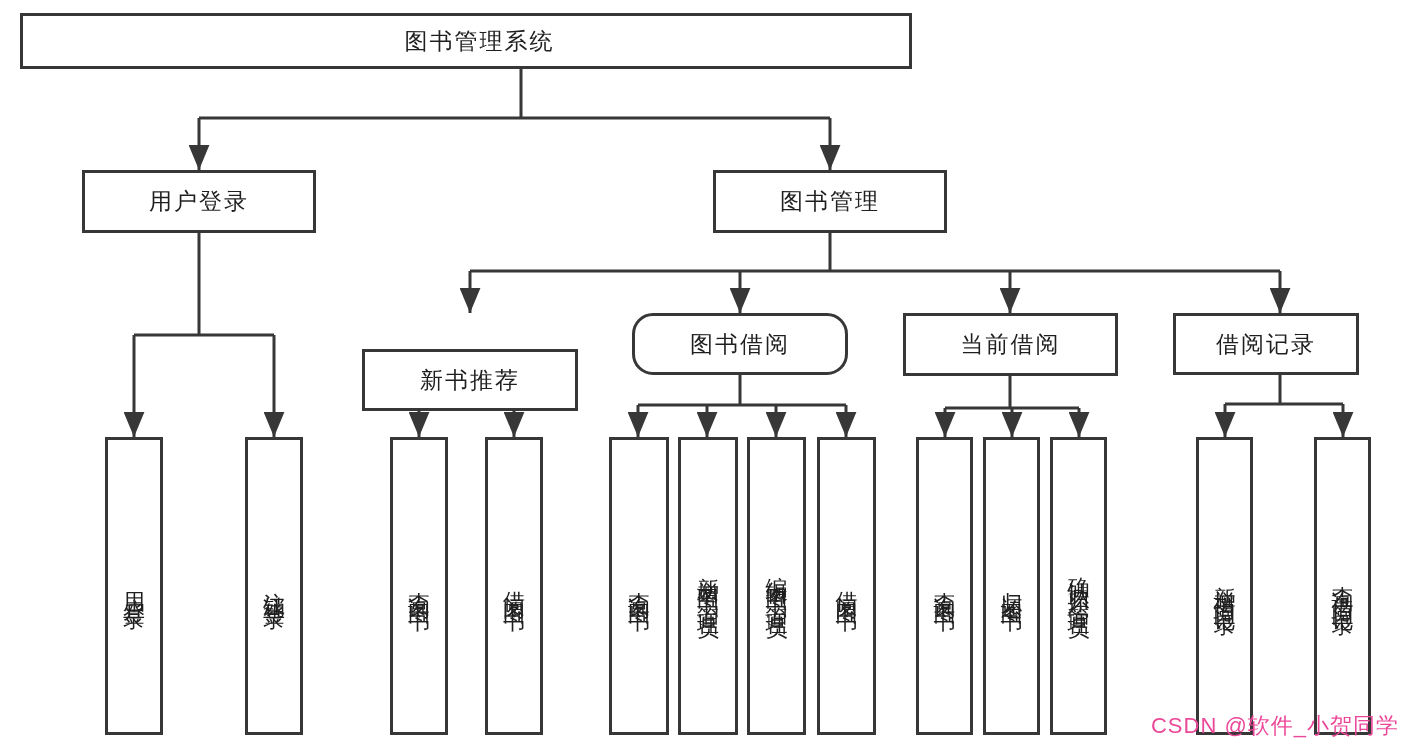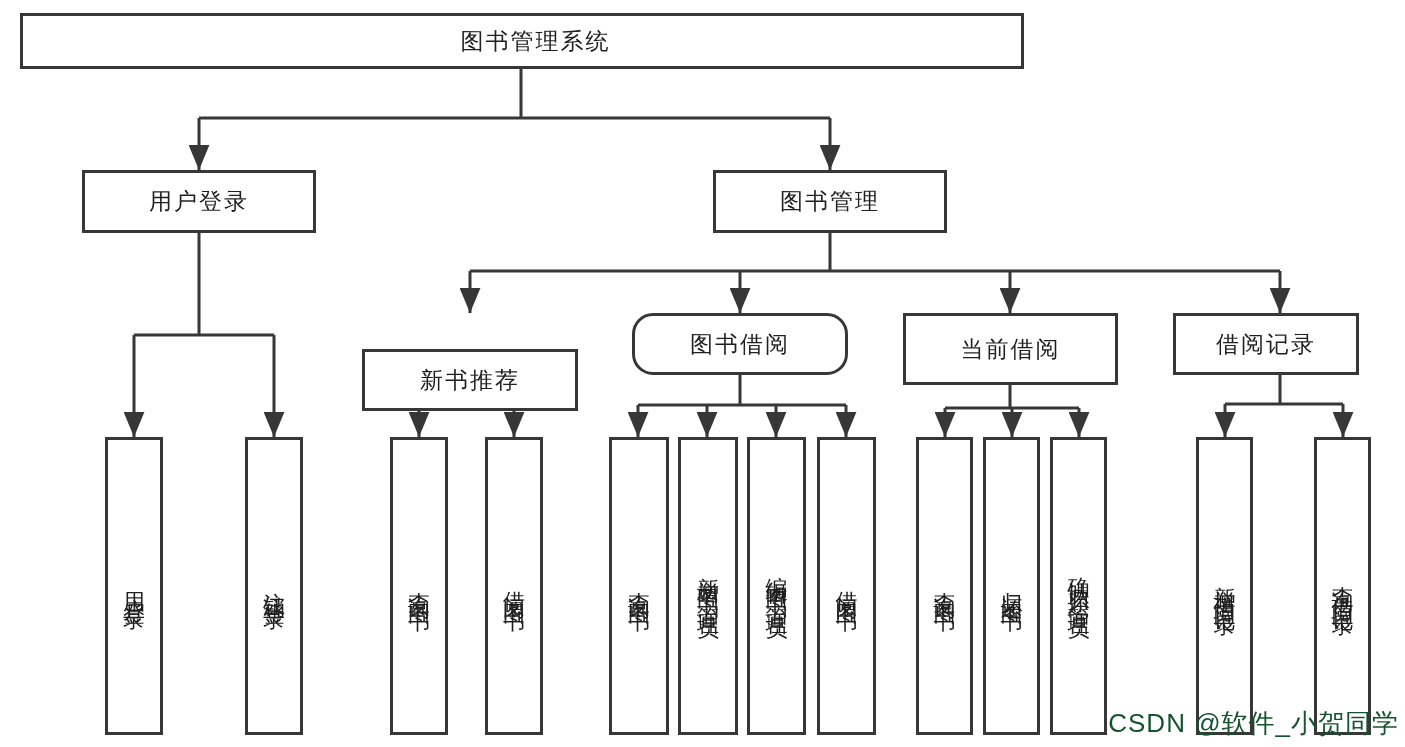--- a/index.html
+++ b/index.html
@@ -14,47 +14,47 @@
     border:3px solid #373737;background:#ffffff;color:#1f1f1f;
     display:flex;align-items:center;justify-content:center;
     font-size:23px;letter-spacing:2px;text-align:center;
   }
   .vbox{
     writing-mode:vertical-lr;text-orientation:mixed;
     font-size:22px;letter-spacing:6px;line-height:1;
     padding:8px 0;
   }
   
-  #b-root   {left:20px;  top:13px;  width:1004px;height:56px;padding-left:27px;}
+  #b-root   {left:20px;  top:13px;  width:892px;height:56px;padding-left:27px;}
   
   #b-login  {left:82px;  top:170px; width:234px; height:63px;}
   #b-mgmt   {left:713px; top:170px; width:234px; height:63px;text-align:right;}
   
   #b-newbook{left:362px; top:313px; width:216px; height:62px;margin-top:36px;}
   #b-borrow {left:632px; top:313px; width:216px; height:62px;border-radius:21px;}
-  #b-current{left:903px; top:313px; width:215px; height:72px;}
+  #b-current{left:903px; top:313px; width:215px; height:63px;}
   #b-records{left:1173px;top:313px; width:186px; height:62px;}
   
   .leaf{top:437px;height:298px;width:58px;}
   #l-login1 {left:105px;}
   #l-login2 {left:245px;}
   #l-nb1    {left:390px;}
   #l-nb2    {left:485px;}
   #l-bw1    {left:609px;width:60px;}
   #l-bw2    {left:678px;width:60px;}
   #l-bw3    {left:747px;width:59px;}
   #l-bw4    {left:817px;width:59px;}
   #l-cu1    {left:916px;width:57px;}
   #l-cu2    {left:983px;width:57px;}
   #l-cu3    {left:1050px;width:57px;}
   #l-rc1    {left:1196px;width:57px;}
   #l-rc2    {left:1314px;width:57px;}
   .watermark{
     position:absolute;right:6px;bottom:6px;z-index:5;
-    color:#14532d;font-size:26px;letter-spacing:1px;white-space:nowrap;
+    color:#ec4899;font-size:22px;letter-spacing:1px;white-space:nowrap;
   }
 </style>
 </head>
 <body>
 
 <div class="canvas">
 
   <svg class="wires" width="1405" height="747" viewBox="0 0 1405 747">
     <defs>
       <marker id="arr" viewBox="0 0 12 10" refX="12" refY="5" markerWidth="8.4" markerHeight="7" orient="auto" markerUnits="strokeWidth">

